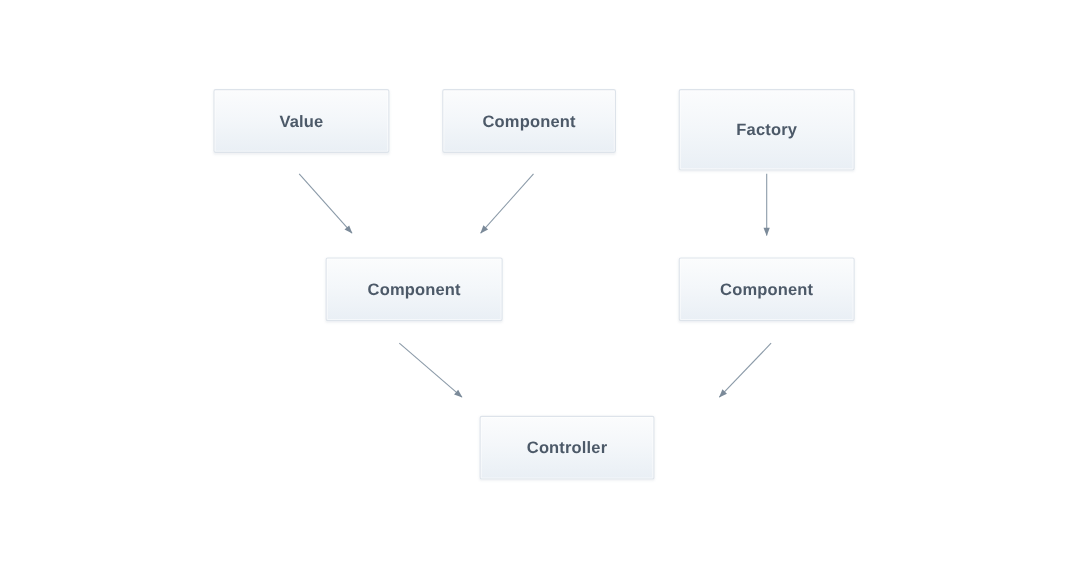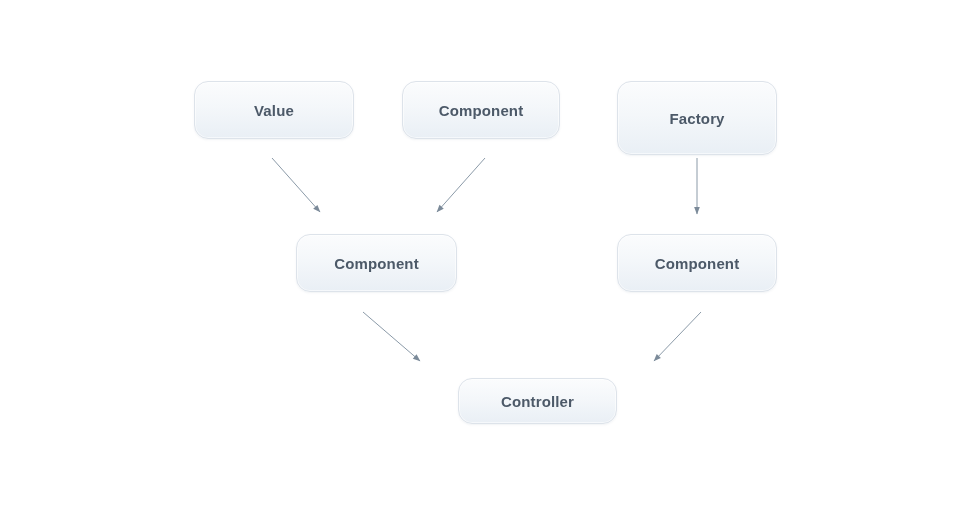--- a/index.html
+++ b/index.html
@@ -29,21 +29,21 @@
     height: 518px;
     pointer-events: none;
   }
   .node {
     position: absolute;
     box-sizing: border-box;
     display: flex;
     align-items: center;
     justify-content: center;
     border: 1px solid #dde3ea;
-    border-radius: 14px;
+    border-radius: 2px;
     background: linear-gradient(180deg, #fbfcfd 0%, #f4f7fa 45%, #e9eff5 100%);
     box-shadow: 0 1px 2px rgba(120, 140, 160, 0.10),
                 0 0 0 1px rgba(255, 255, 255, 0.55) inset;
   }
   .node-label {
     font-size: 15px;
     font-weight: 600;
     letter-spacing: 0.15px;
     color: #4c5968;
     white-space: nowrap;
@@ -79,18 +79,18 @@
       </div>
       <div class="node" style="left: 617px; top: 81px; width: 160px; height: 74px;">
         <span class="node-label" style="color: rgb(76, 89, 104);">Factory</span>
       </div>
       <div class="node" style="left: 296px; top: 234px; width: 161px; height: 58px;">
         <span class="node-label" style="color: rgb(76, 89, 104);">Component</span>
       </div>
       <div class="node" style="left: 617px; top: 234px; width: 160px; height: 58px;">
         <span class="node-label" style="color: rgb(76, 89, 104);">Component</span>
       </div>
-      <div class="node" style="left: 458px; top: 378px; width: 159px; height: 46px; align-items: center;">
+      <div class="node" style="left: 436px; top: 378px; width: 159px; height: 58px; align-items: center;">
         <span class="node-label" style="color: rgb(76, 89, 104);">Controller</span>
       </div>
     </div>
 
 </div>
 
 </body></html>

